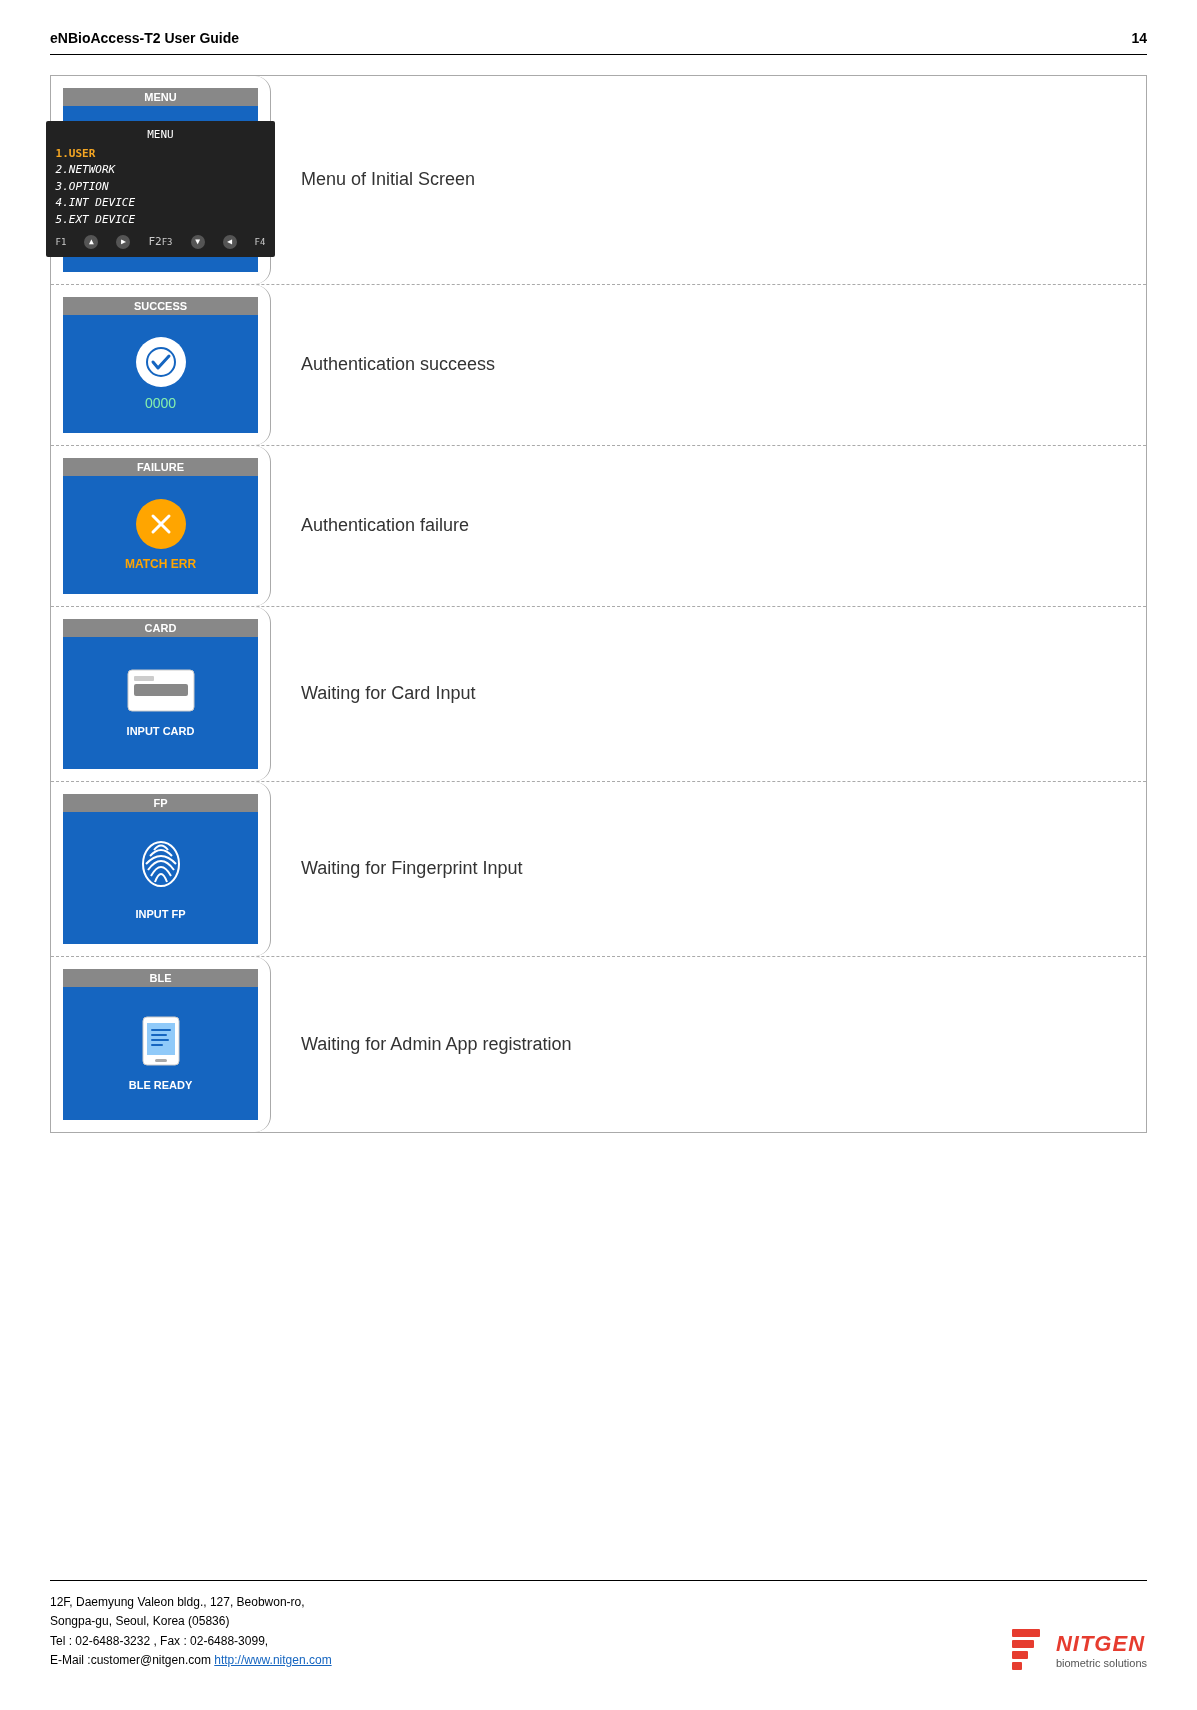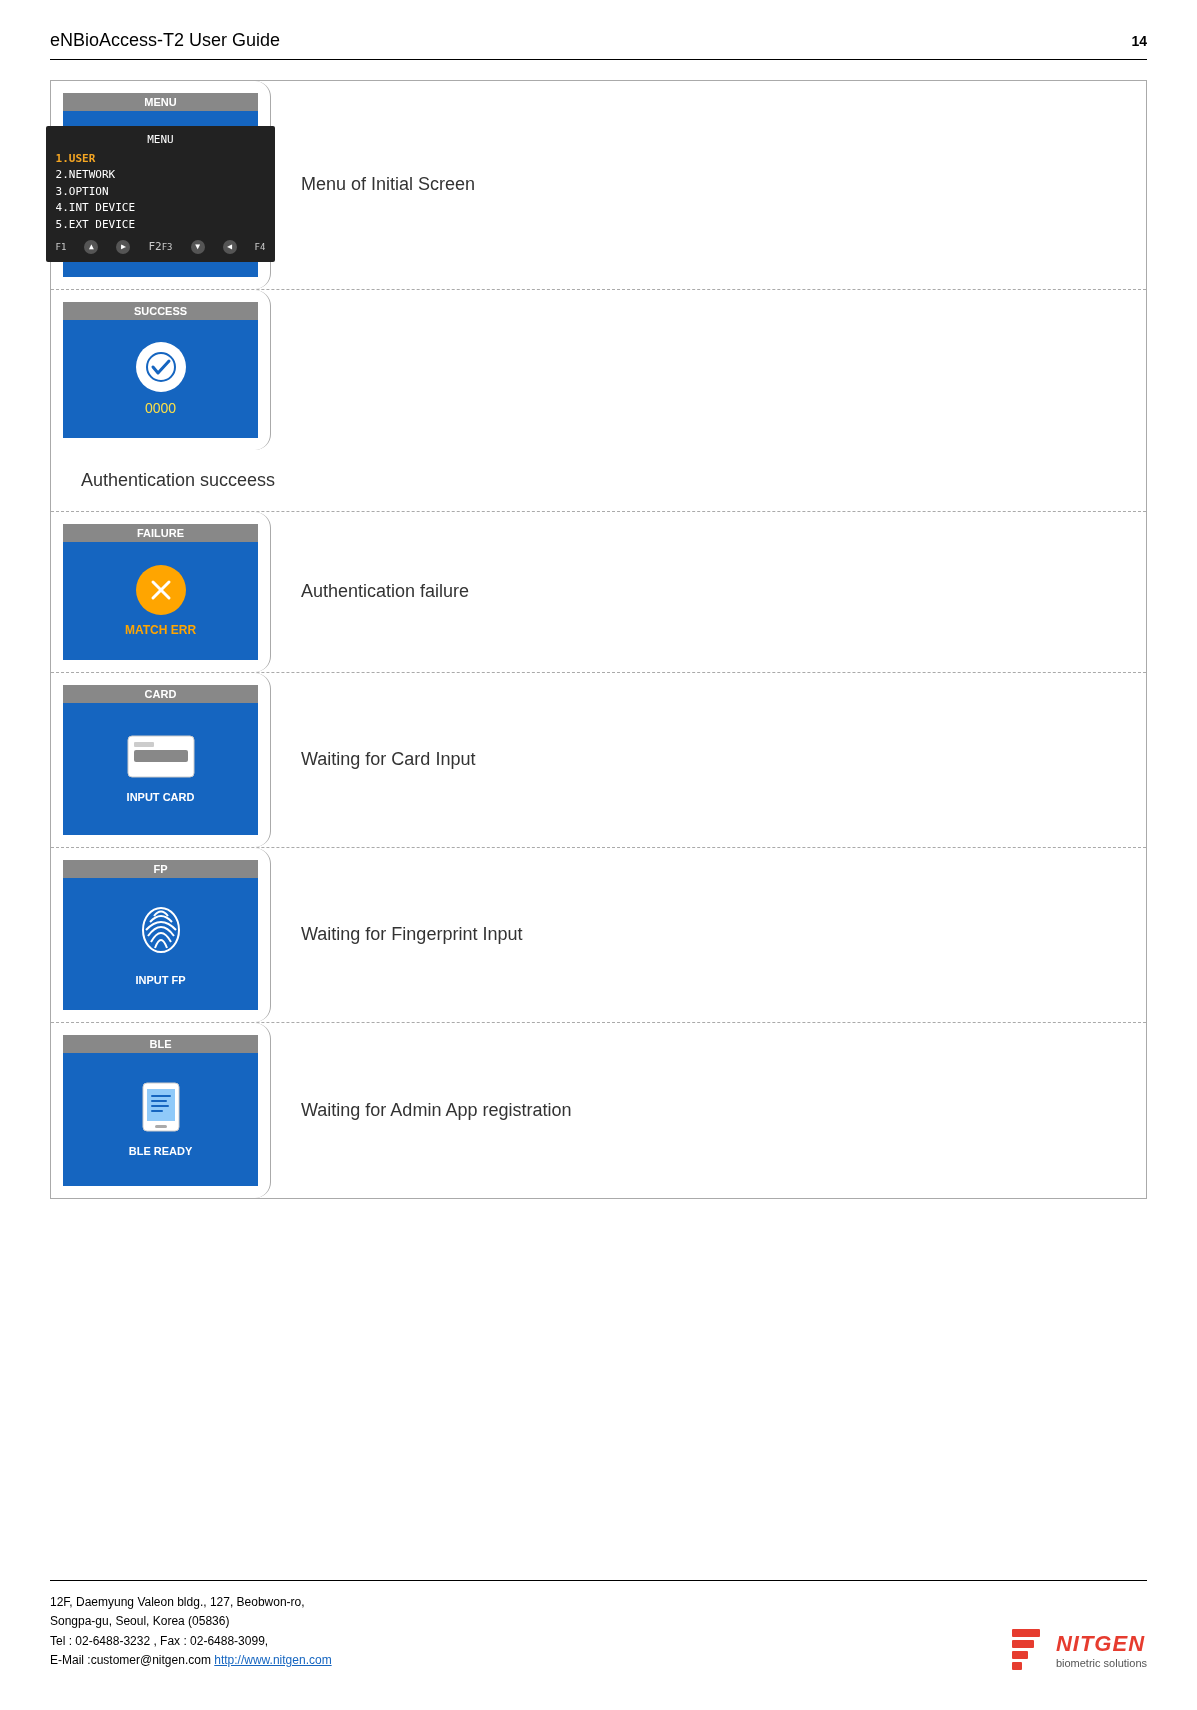--- a/index.html
+++ b/index.html
@@ -18,22 +18,22 @@
     }
     .header {
       display: flex;
       justify-content: space-between;
       align-items: center;
       border-bottom: 1px solid #000;
       padding-bottom: 8px;
       margin-bottom: 20px;
     }
     .header-title {
-      font-size: 18px;
-      font-weight: normal;
+      font-size: 14px;
+      font-weight: bold;
       color: #000;
     }
     .header-page {
       font-size: 14px;
       font-weight: bold;
       color: #000;
     }
     .table-container {
       border: 1px solid #aaa;
       width: 100%;
@@ -79,20 +79,21 @@
       text-align: center;
       font-size: 11px;
       margin-bottom: 2px;
     }
     .menu-screen .menu-item-selected {
       color: #f5a623;
       font-weight: bold;
     }
     .menu-screen .menu-item {
       color: #fff;
+      font-style: italic;
     }
     .menu-screen .menu-buttons {
       display: flex;
       justify-content: space-between;
       margin-top: 6px;
       font-size: 9px;
     }
     .menu-screen .menu-btn-row {
       display: flex;
       align-items: center;
@@ -118,21 +119,21 @@
       align-items: center;
       justify-content: center;
       margin-bottom: 8px;
     }
     .success-icon svg {
       width: 30px;
       height: 30px;
     }
     .success-code {
       font-size: 14px;
-      color: #fde047;
+      color: #86efac;
     }
     .failure-icon {
       width: 50px;
       height: 50px;
       border-radius: 50%;
       background: #FFA500;
       display: flex;
       align-items: center;
       justify-content: center;
       margin-bottom: 8px;
@@ -235,21 +236,21 @@
       color: #e63c2f;
       letter-spacing: 1px;
       font-style: italic;
     }
     .logo-bio {
       font-size: 11px;
       color: #555;
     }
     
     .row-menu { min-height: 160px; }
-    .row-success { min-height: 160px; flex-direction: column; }
+    .row-success { min-height: 160px; }
     .row-failure { min-height: 160px; }
     .row-card { min-height: 175px; }
     .row-fp { min-height: 175px; }
     .row-ble { min-height: 175px; }
   </style>
 </head>
 <body>
 
 <div class="page">
 

